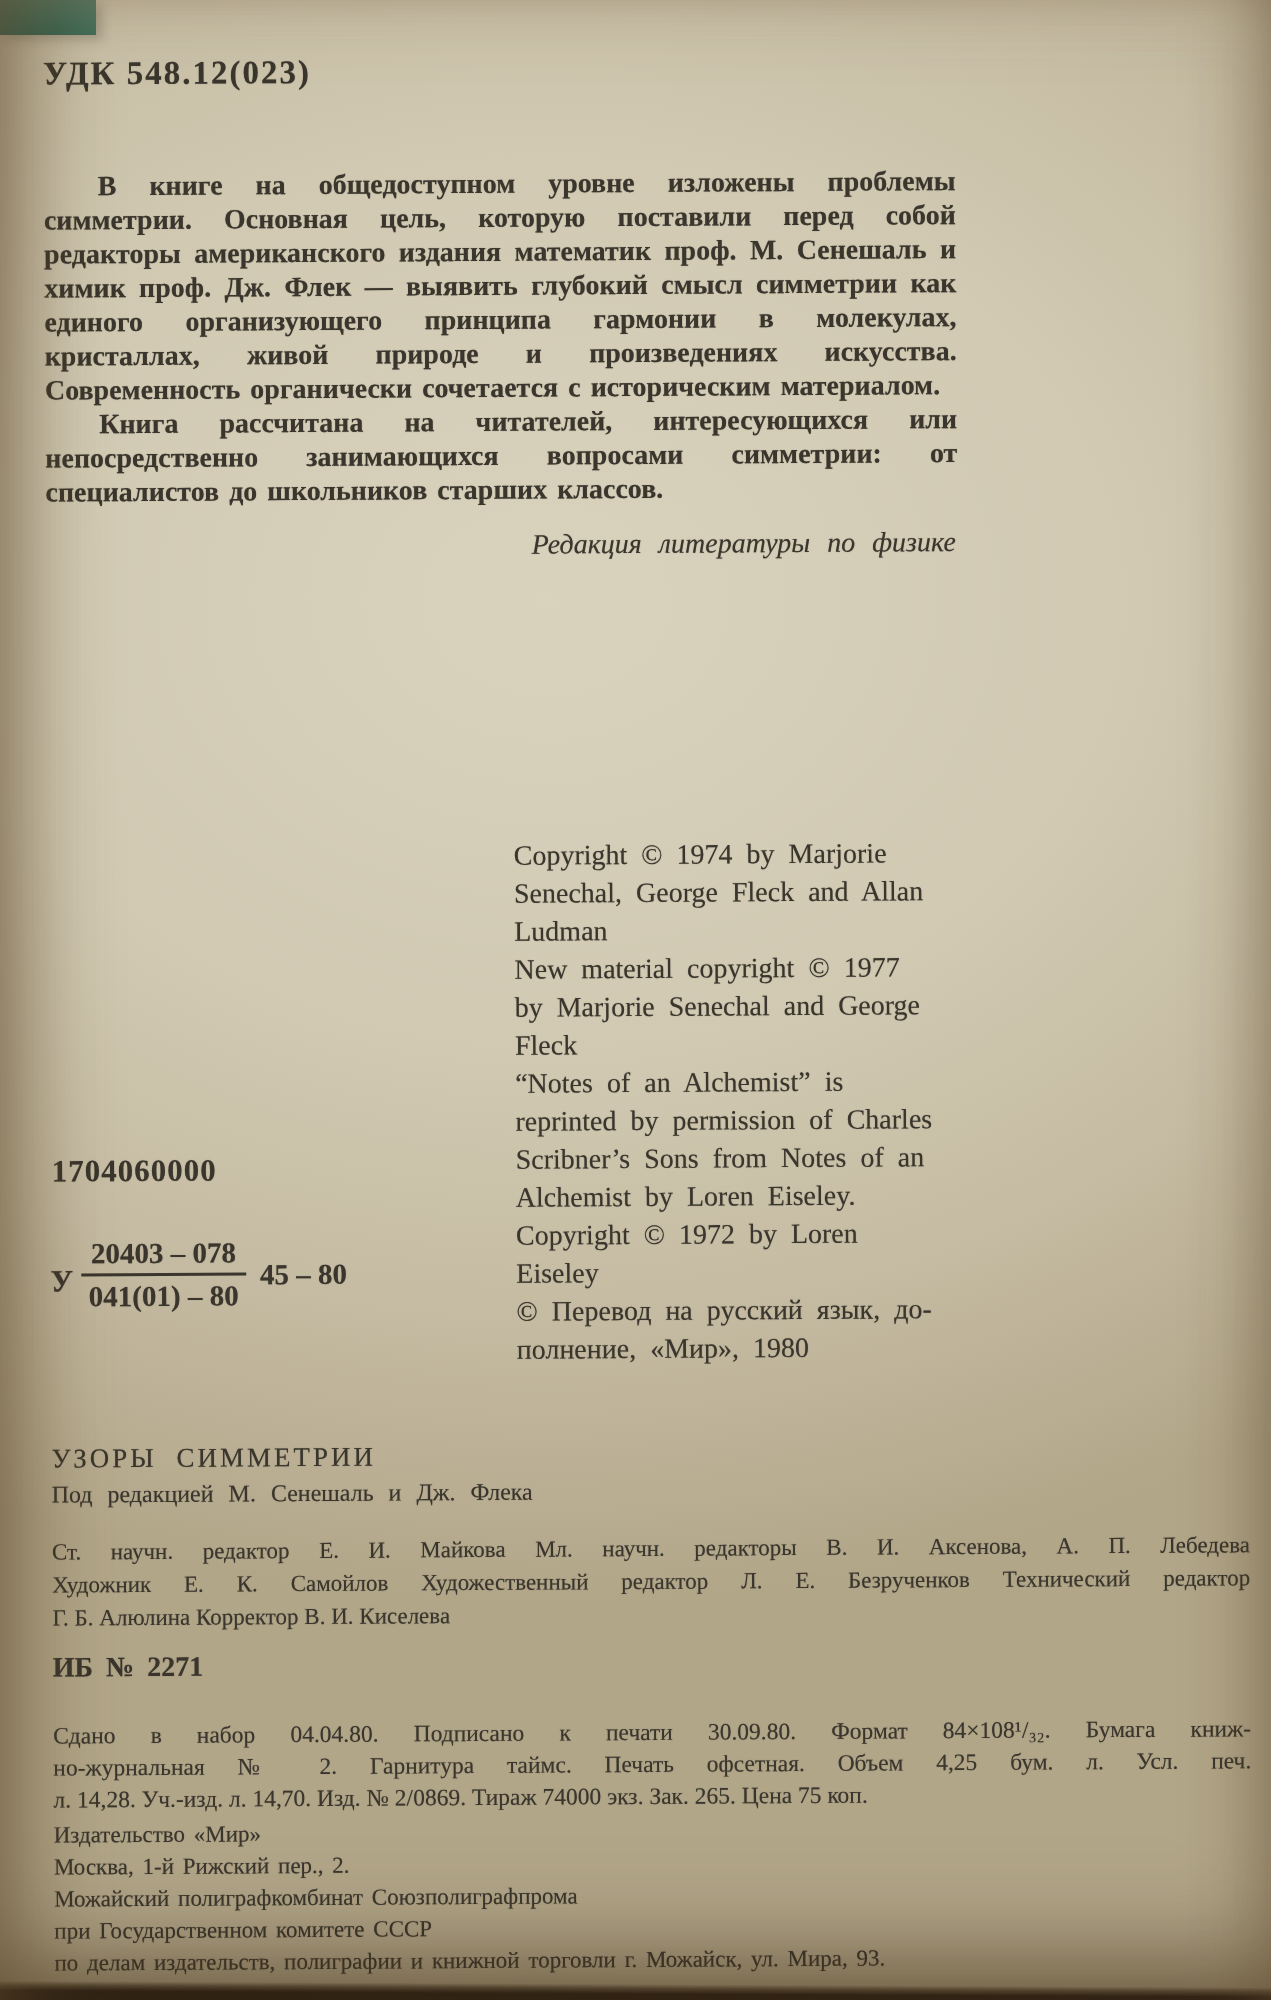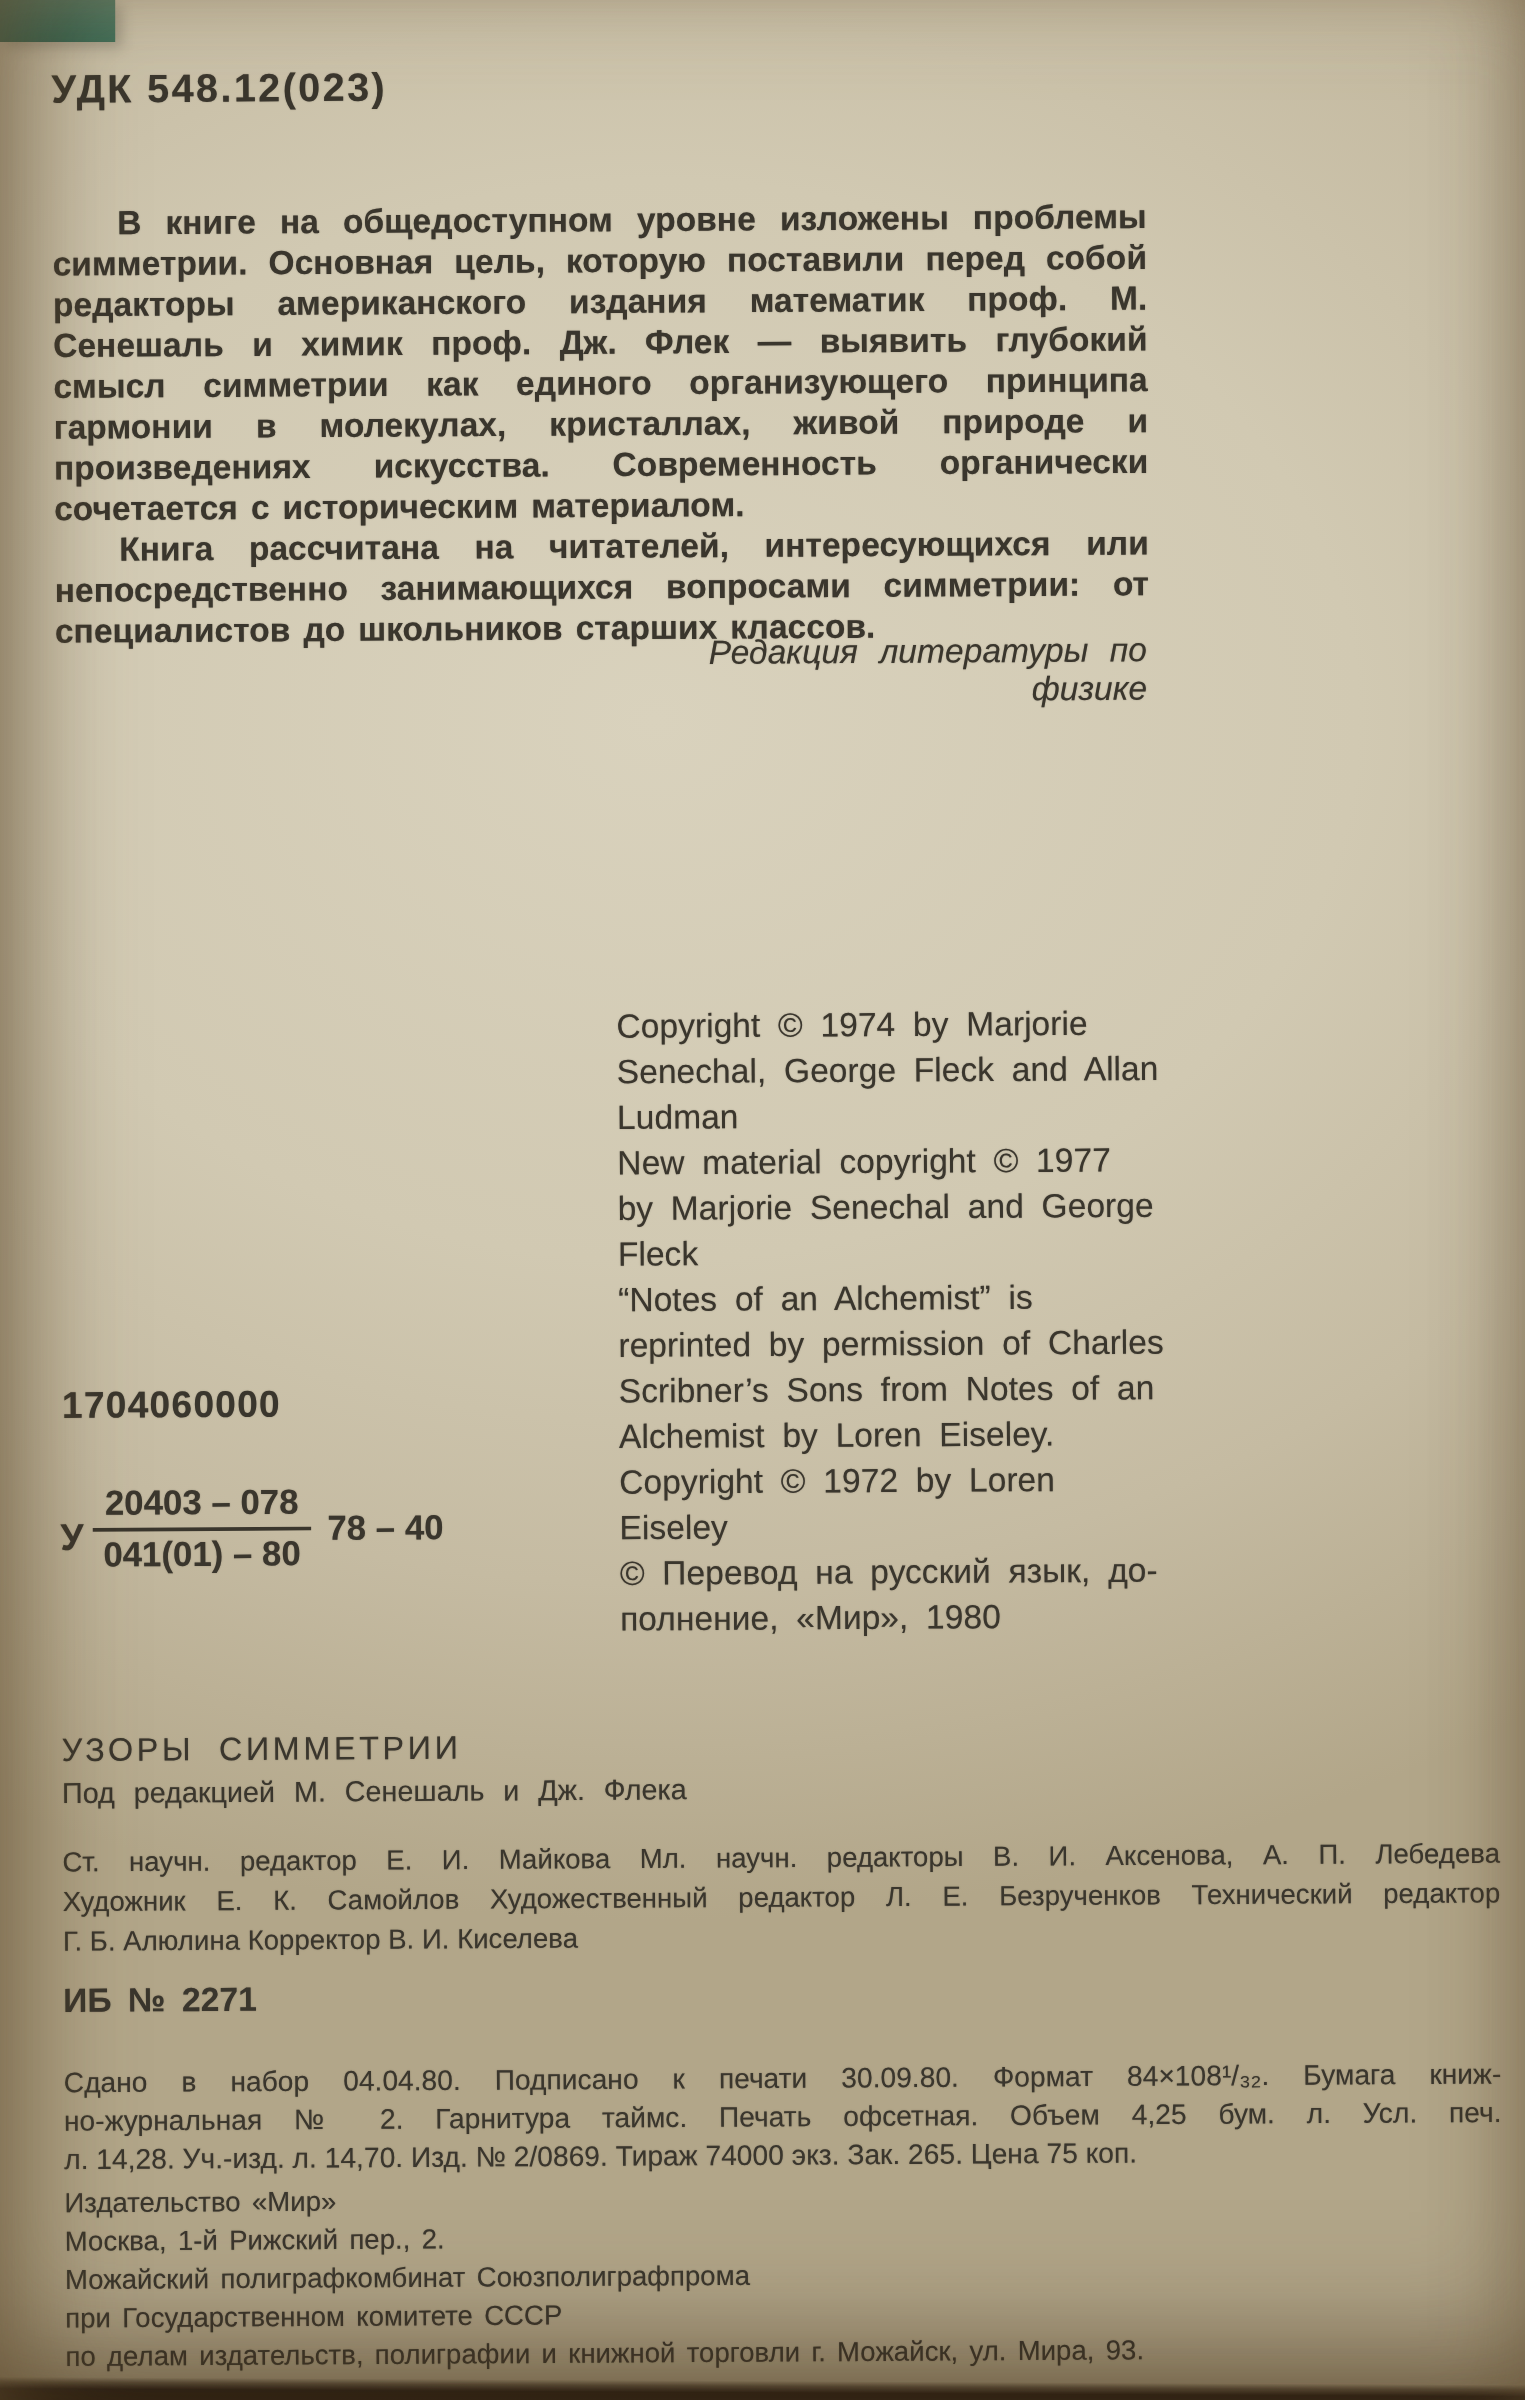--- a/index.html
+++ b/index.html
@@ -3,21 +3,21 @@
 <meta charset="utf-8">
 <style>
   html,body { margin:0; padding:0; background:#191512; }
   .sheet {
     position:relative;
     width:1271px; height:2000px;
     margin:0 auto;
     overflow:hidden;
     background:
       radial-gradient(1300px 1000px at 43% 30%, #d9d2bd 0%, #d1c9b2 45%, #c5bba2 72%, #b2a689 100%);
-    font-family:Liberation Sans, sans-serif;
+    font-family:Liberation Serif, serif;
     color:#39352c;
   }
   .content {
     position:absolute; inset:0;
     transform:rotate(-0.35deg);
     transform-origin:50% 45%;
   }
   .abs { position:absolute; }
   .ink { color:#3a362d; text-shadow:0 0 1px rgba(55,50,42,.5); }
 
@@ -134,21 +134,21 @@
     </div>
 
     <div class="abs ink catalog-number">1704060000</div>
 
     <div class="abs ink catalog-formula">
       <span class="prefix">У</span>
       <span class="frac">
         <span class="num">20403 – 078</span>
         <span class="den">041(01) – 80</span>
       </span>
-      <span class="suffix">78 – 40</span>
+      <span class="suffix">45 – 80</span>
     </div>
 
     <div class="abs ink series-title">УЗОРЫ СИММЕТРИИ</div>
     <div class="abs ink edited-by">Под редакцией М. Сенешаль и Дж. Флека</div>
 
     <div class="abs ink staff">
       <div class="just-line">Ст. научн. редактор Е. И. Майкова Мл. научн. редакторы В. И. Аксенова, А. П. Лебедева</div>
       <div class="just-line">Художник Е. К. Самойлов Художественный редактор Л. Е. Безрученков Технический редактор</div>
       <div>Г. Б. Алюлина Корректор В. И. Киселева</div>
     </div>

